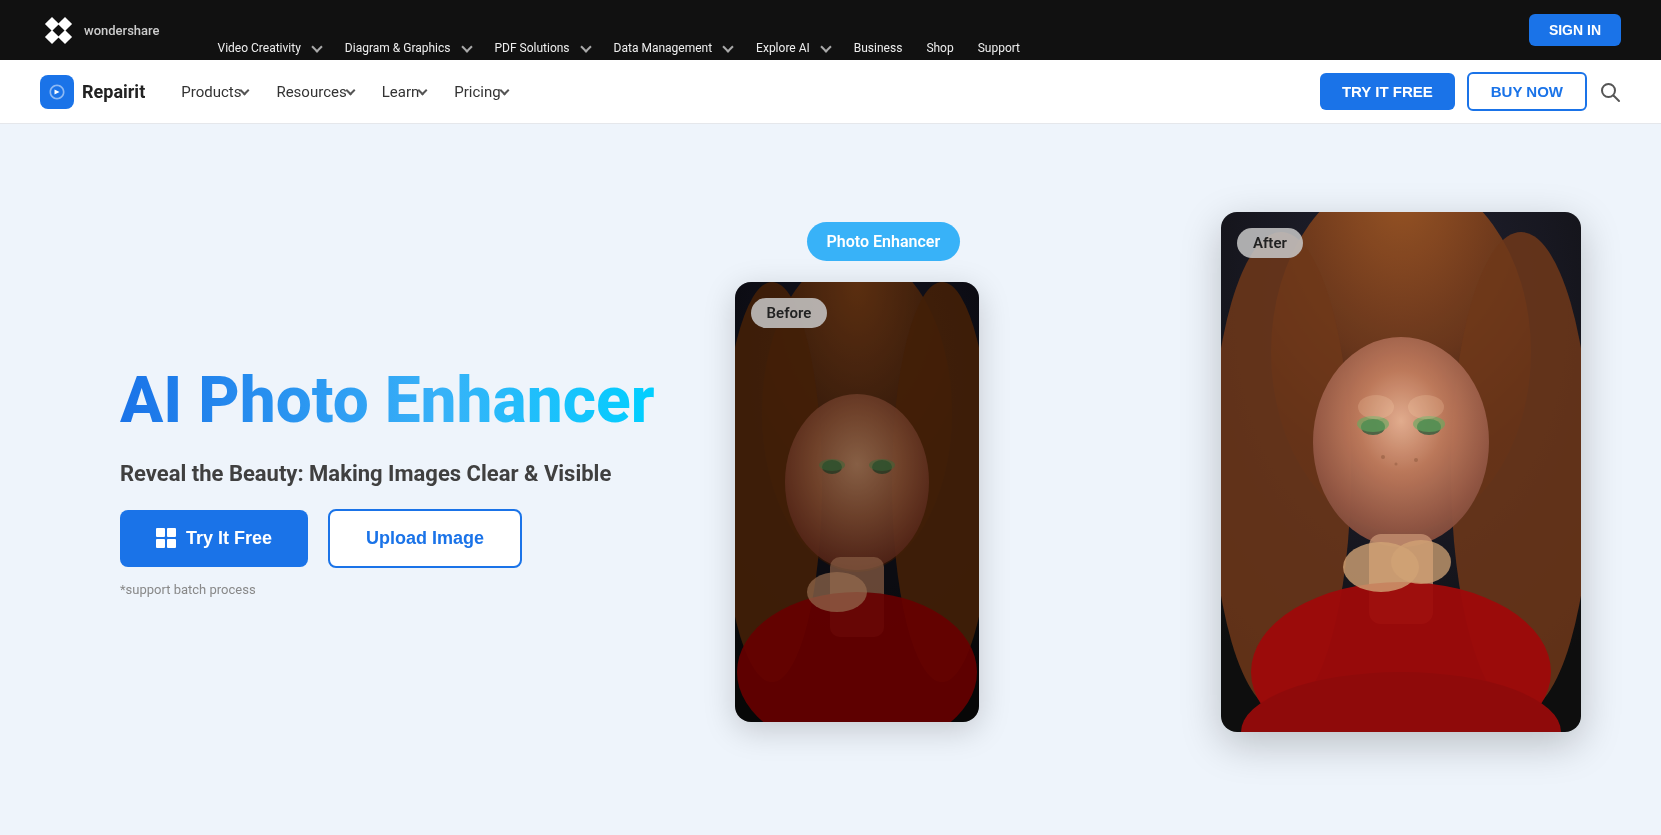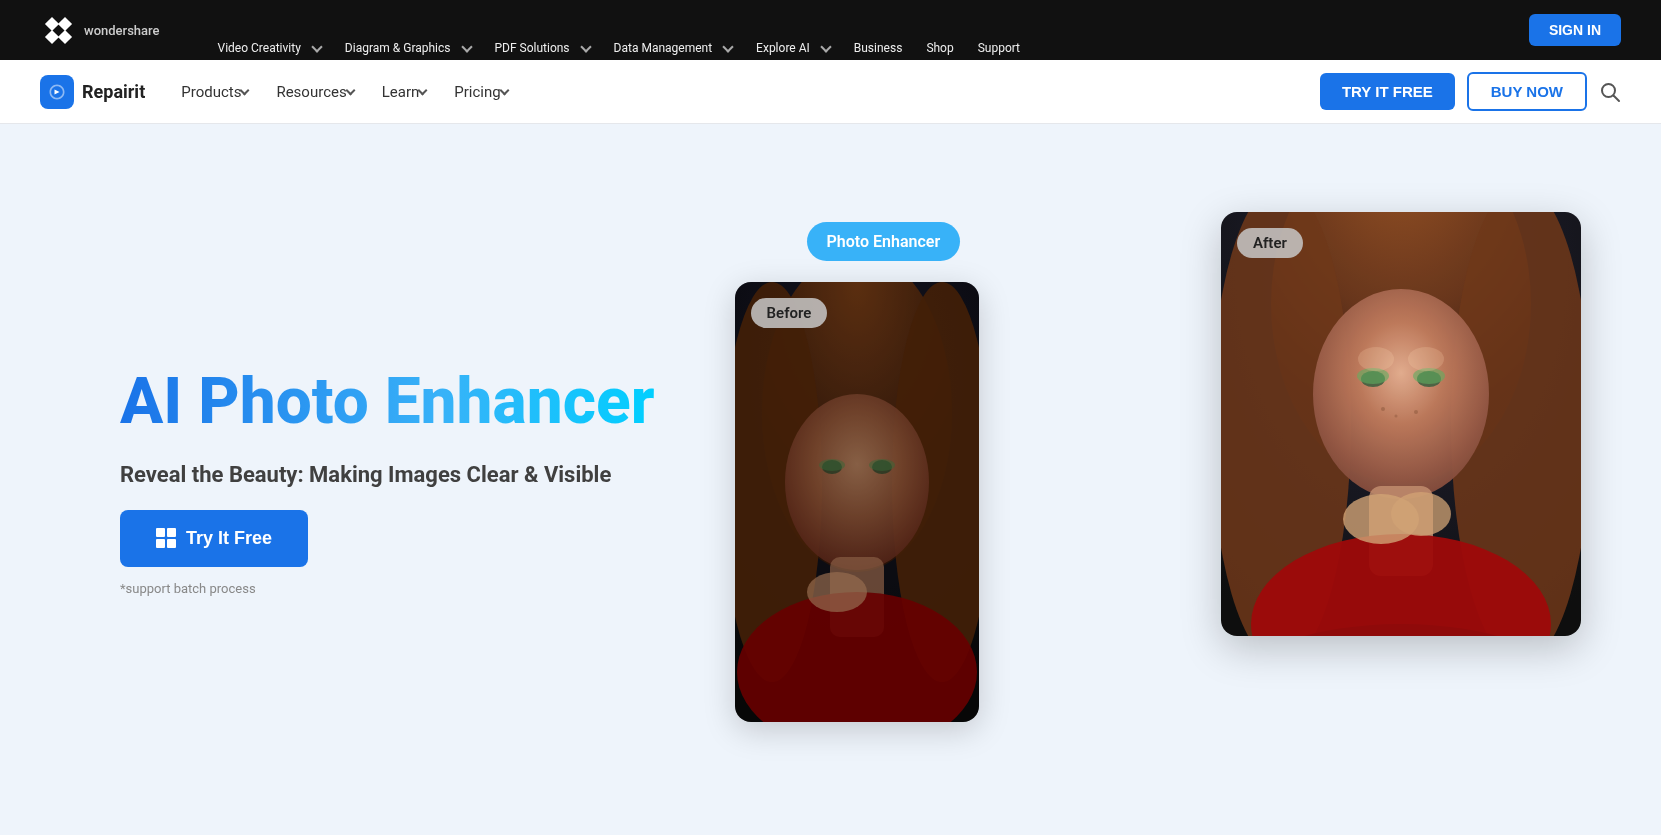--- a/index.html
+++ b/index.html
@@ -155,21 +155,21 @@
     }
     .before-card {
       position: absolute; left: 0; top: 40px;
       width: 244px; height: 440px;
       border-radius: 16px; overflow: hidden;
       box-shadow: 0 8px 32px rgba(0,0,0,0.18);
       z-index: 2;
     }
     .after-card {
       position: absolute; right: 0; top: -30px;
-      width: 360px; height: 424px;
+      width: 360px; height: 520px;
       border-radius: 16px; overflow: hidden;
       box-shadow: 0 12px 40px rgba(0,0,0,0.22);
       z-index: 3;
     }
     .badge {
       position: absolute; top: 16px; left: 16px; z-index: 5;
       background: rgba(200,200,200,0.85); color: #222;
       font-size: 15px; font-weight: 600;
       padding: 6px 16px; border-radius: 20px;
     }
@@ -291,20 +291,21 @@
     <div class="hero-buttons">
       <button class="try-free-big">
         <div class="windows-icon">
           <div class="windows-square"></div>
           <div class="windows-square"></div>
           <div class="windows-square"></div>
           <div class="windows-square"></div>
         </div>
         <span>Try It Free</span>
       </button>
+      <button class="upload-btn">Upload Image</button>
     </div>
 
     <p class="hero-note">*support batch process</p>
   </div>
 
   <div class="hero-image-area">
     <div class="photo-enhancer-bubble">Photo Enhancer</div>
 
     <div class="before-card">
       <div class="badge">Before</div>

